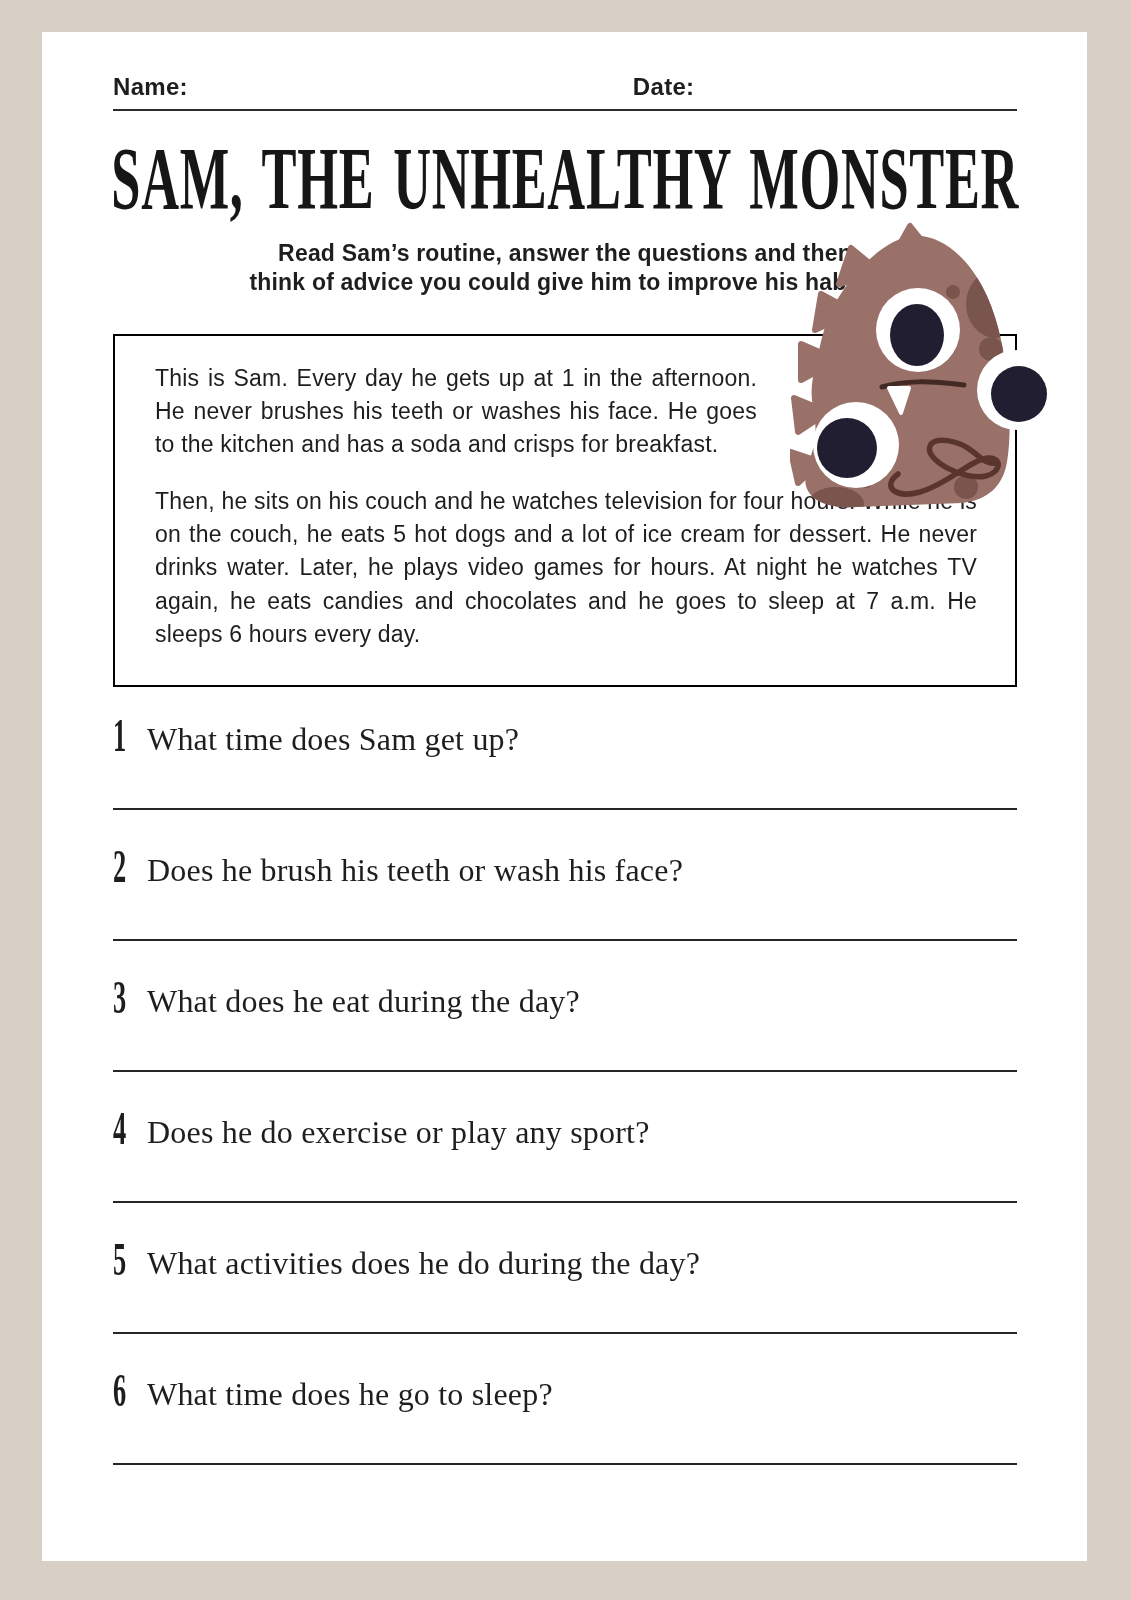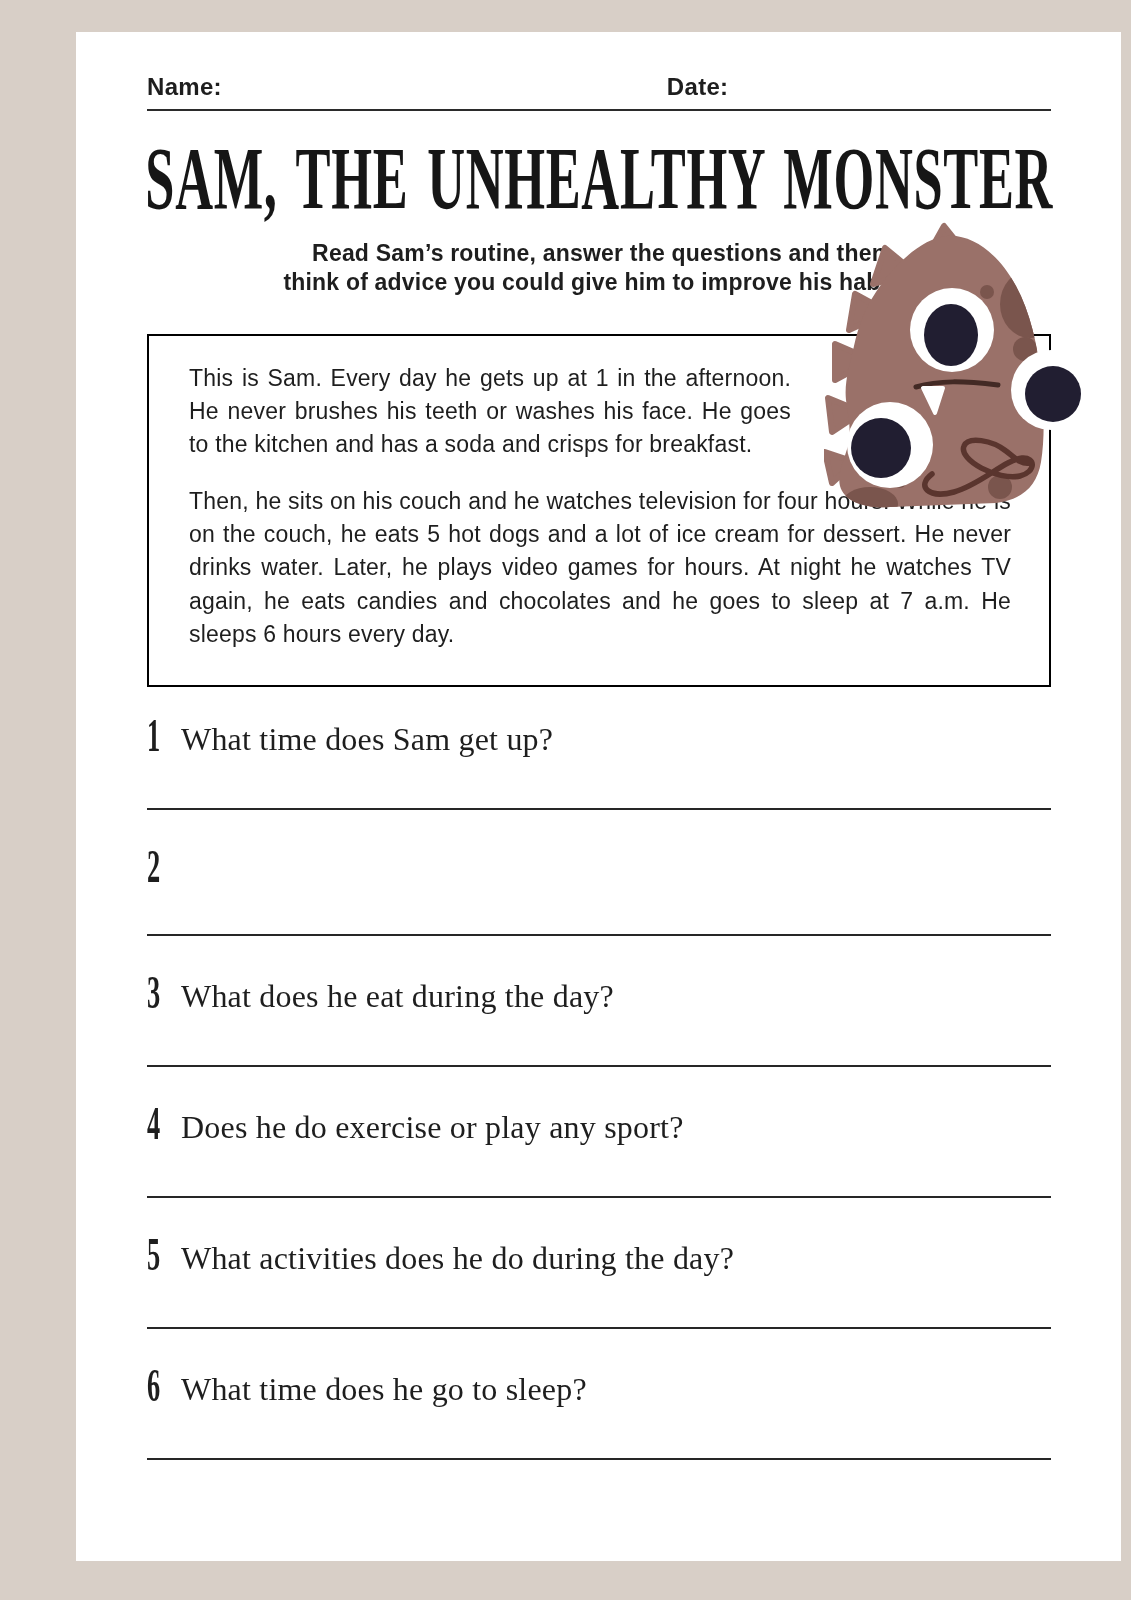--- a/index.html
+++ b/index.html
@@ -9,21 +9,20 @@
     font-family:"Liberation Sans", sans-serif;
     color:#1e1e1e;
     position:relative;
     overflow:hidden;
   }
   .page{
     position:absolute;
     left:42px; top:32px;
     width:1045px; height:1529px;
     background:#ffffff;
-    margin-left:34px;
   }
   .content{
     position:relative;
     margin:0 70px 0 71px;
   }
   
   .name-row{
     display:flex;
     padding-top:41px;
     font-size:24px;
@@ -150,20 +149,21 @@
         <span class="q-text">What time does Sam get up?</span>
       </div>
       <div class="answer-line"></div>
     </div>
 
     <div class="question">
       <div class="q-row">
         <span class="q-num">
             <span class="display-font">2</span>
           </span>
+        <span class="q-text">Does he brush his teeth or wash his face?</span>
       </div>
       <div class="answer-line"></div>
     </div>
 
     <div class="question">
       <div class="q-row">
         <span class="q-num">
             <span class="display-font">3</span>
           </span>
         <span class="q-text">What does he eat during the day?</span>

